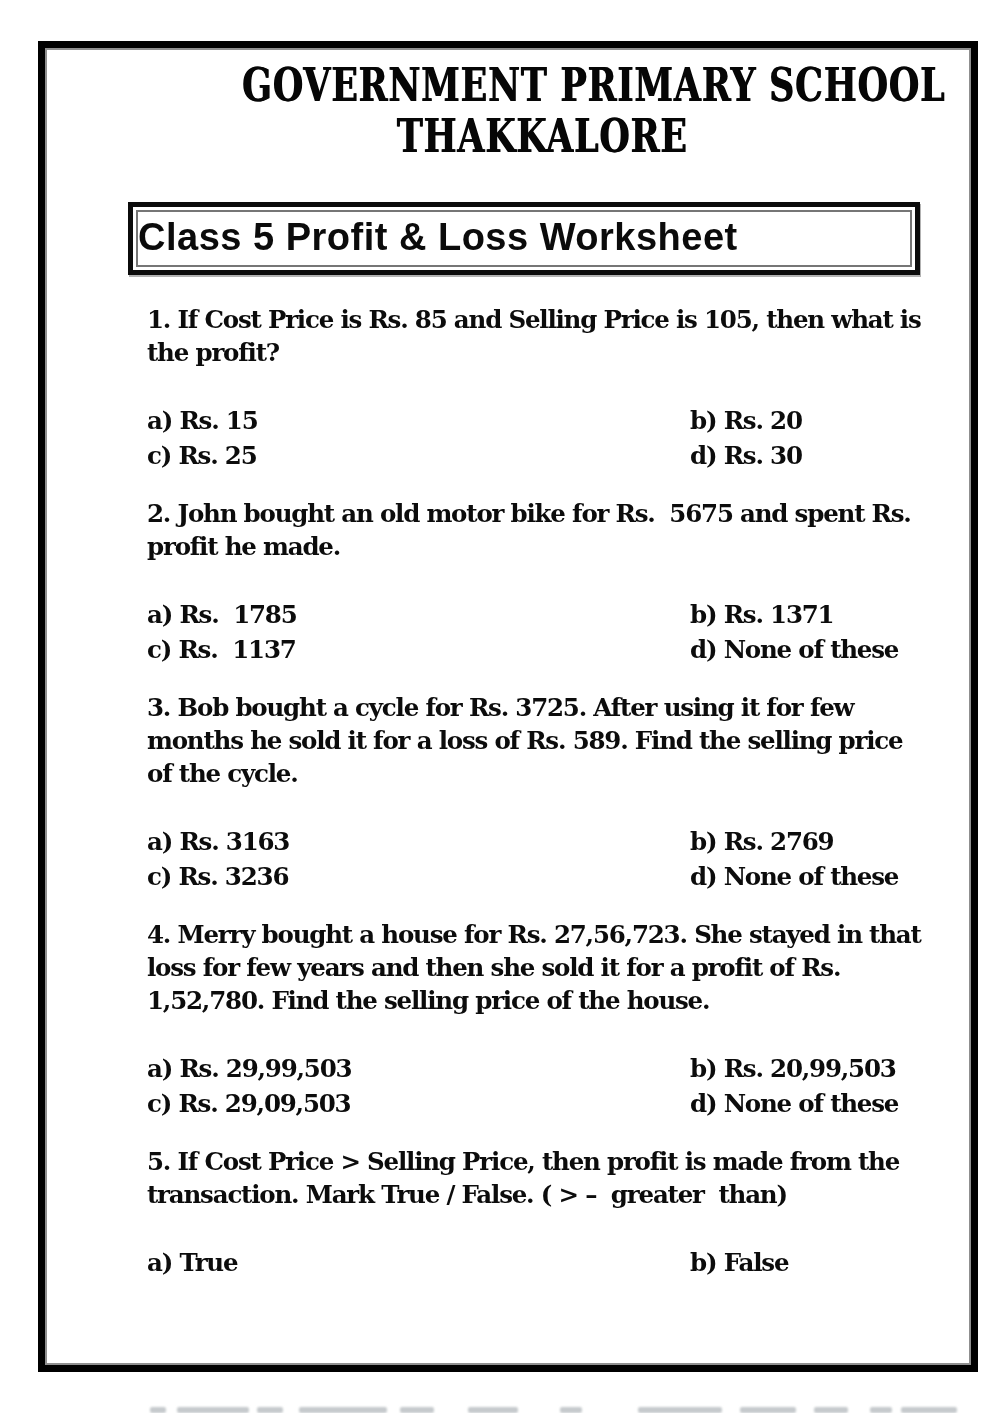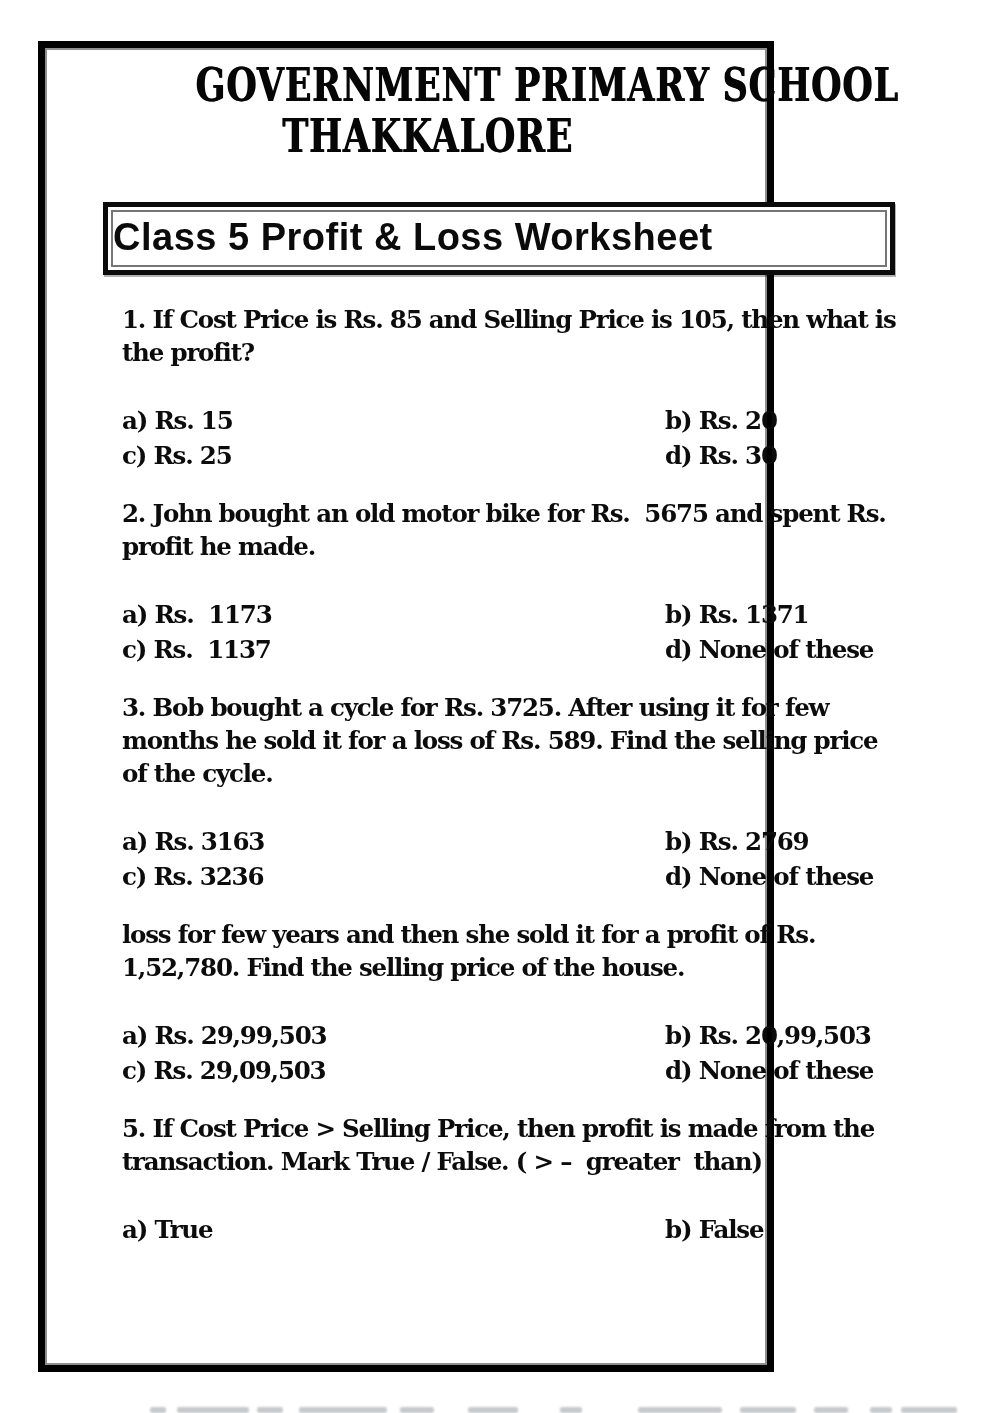--- a/index.html
+++ b/index.html
@@ -8,26 +8,26 @@
     position: relative;
     width: 1000px;
     height: 1413px;
     background: var(--bg, #ffffff);
     overflow: hidden;
   }
   .page {
     position: absolute;
     left: 38px;
     top: 41px;
-    width: 736px;
+    width: 940px;
     height: 1331px;
     background: #ffffff;
     border: 7px solid var(--border, #000000);
     box-shadow: inset 0 0 0 2px var(--inner-rule, #8f8f8f);
-    padding: 10px 34px 0 77px;
+    padding: 10px 34px 0 102px;
   }
   .school-header { text-align: center; padding-top: 2px; }
   .school-line {
     font-family: "DejaVu Serif", serif;
     font-weight: 900;
     font-size: 46px;
     line-height: 51px;
     letter-spacing: 1px;
     color: #060606;
     transform: scaleX(0.76);
@@ -117,41 +117,42 @@
             <div class="q-option">c) Rs. 25</div>
             <div class="q-option">d) Rs. 30</div>
           </div>
         </div>
         <div class="question-block">
           <div class="question-text">
             <div class="q-line">2. John bought an old motor bike for Rs.  5675 and spent Rs.</div>
             <div class="q-line">profit he made.</div>
           </div>
           <div class="q-options">
-            <div class="q-option">a) Rs.  1173</div>
+            <div class="q-option">a) Rs.  1785</div>
             <div class="q-option">b) Rs. 1371</div>
             <div class="q-option">c) Rs.  1137</div>
             <div class="q-option">d) None of these</div>
           </div>
         </div>
         <div class="question-block">
           <div class="question-text">
             <div class="q-line">3. Bob bought a cycle for Rs. 3725. After using it for few</div>
             <div class="q-line">months he sold it for a loss of Rs. 589. Find the selling price</div>
             <div class="q-line">of the cycle.</div>
           </div>
           <div class="q-options">
             <div class="q-option">a) Rs. 3163</div>
             <div class="q-option">b) Rs. 2769</div>
             <div class="q-option">c) Rs. 3236</div>
             <div class="q-option">d) None of these</div>
           </div>
         </div>
         <div class="question-block">
           <div class="question-text">
+            <div class="q-line">4. Merry bought a house for Rs. 27,56,723. She stayed in that</div>
             <div class="q-line">loss for few years and then she sold it for a profit of Rs.</div>
             <div class="q-line">1,52,780. Find the selling price of the house.</div>
           </div>
           <div class="q-options">
             <div class="q-option">a) Rs. 29,99,503</div>
             <div class="q-option">b) Rs. 20,99,503</div>
             <div class="q-option">c) Rs. 29,09,503</div>
             <div class="q-option">d) None of these</div>
           </div>
         </div>

